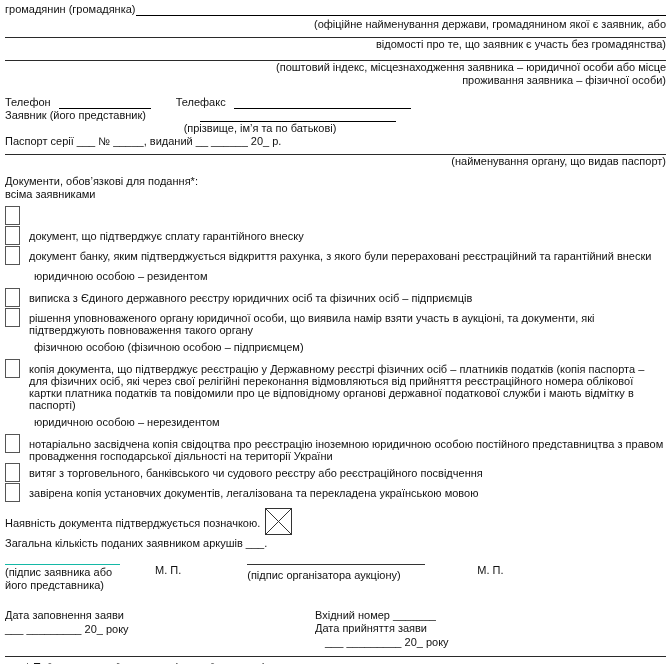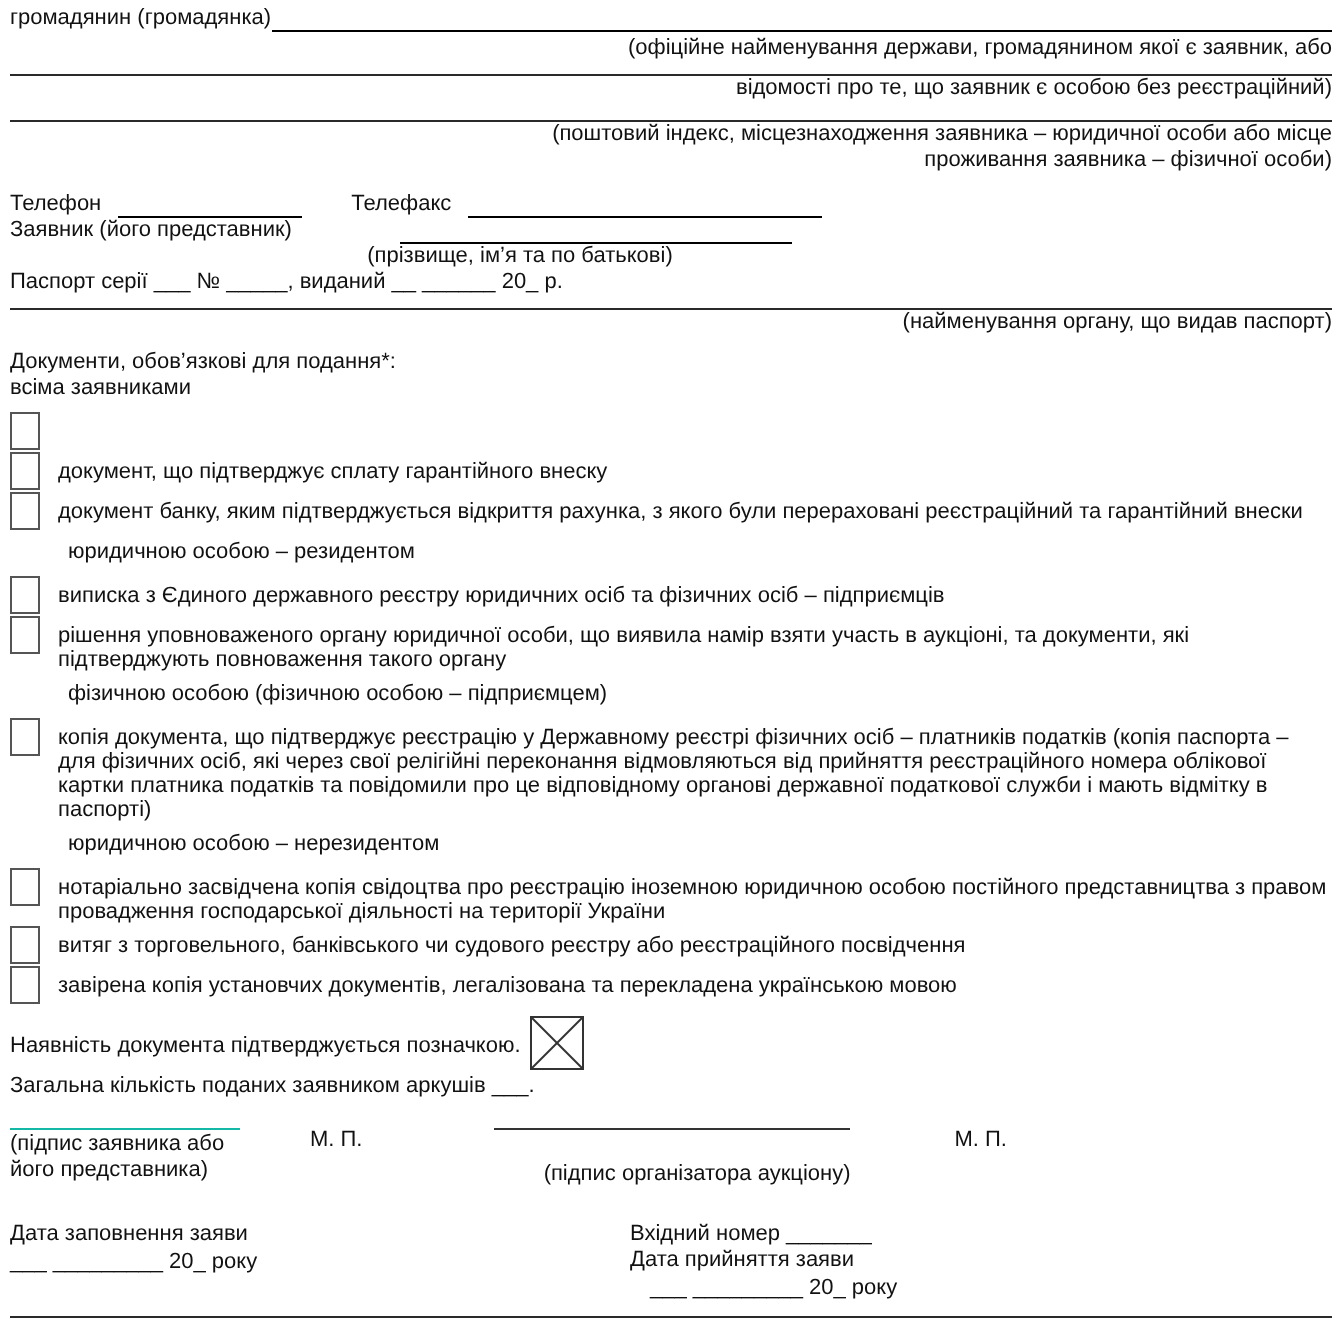--- a/index.html
+++ b/index.html
@@ -34,21 +34,21 @@
 
   .presence-row{display:flex;align-items:flex-start;margin-top:6px;}
   .presence-row .txt{padding-top:9px;}
   .xbox{margin-left:5px;}
 
   .sheets{margin-top:2px;}
 
   .sig-row{display:flex;align-items:flex-start;margin-top:14px;}
   .sig-col1{width:115px;border-top:1px solid #14b8a6;padding-top:1px;}
   .sig-mp1{margin-left:35px;}
-  .sig-col2{width:178px;margin-left:66px;border-top:1px solid #333;padding-top:16px;text-align:right;}
+  .sig-col2{width:178px;margin-left:66px;border-top:1px solid #333;padding-top:4px;text-align:left;}
   .sig-mp2{margin-left:52px;}
 
   .dates-row{display:flex;margin-top:17px;}
   .dates-left{flex:0 0 310px;}
   .dates-right{flex:1 1 auto;}
   .date-blank{margin-top:1px;}
   .indent10{margin-left:10px;}
 
   .footrule{margin-top:7px;}
   .footnote{font-style:italic;margin:4px 0 0 20px;}
@@ -58,21 +58,21 @@
 
 <div class="page">
 
   <div class="row">
     <span>громадянин (громадянка)</span>
     <span class="fline fl-grow"></span>
   </div>
   <div class="caption mt2">(офіційне найменування держави, громадянином якої є заявник, або</div>
 
   <div class="rule mt6"></div>
-  <div class="caption">відомості про те, що заявник є особою без реєстраційний)</div>
+  <div class="caption">відомості про те, що заявник є участь без громадянства)</div>
 
   <div class="rule mt9"></div>
   <div class="caption">(поштовий індекс, місцезнаходження заявника – юридичної особи або місце</div>
   <div class="caption">проживання заявника – фізичної особи)</div>
 
   <div class="row mt9">
     <span>Телефон</span>
     <span class="fline fl-phone"></span>
     <span class="lbl-fax">Телефакс</span>
     <span class="fline fl-fax"></span>

